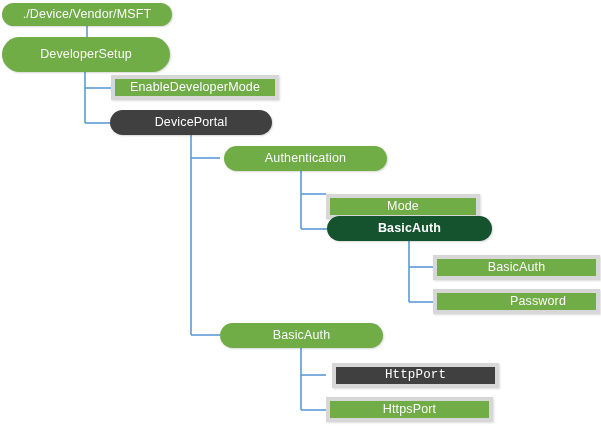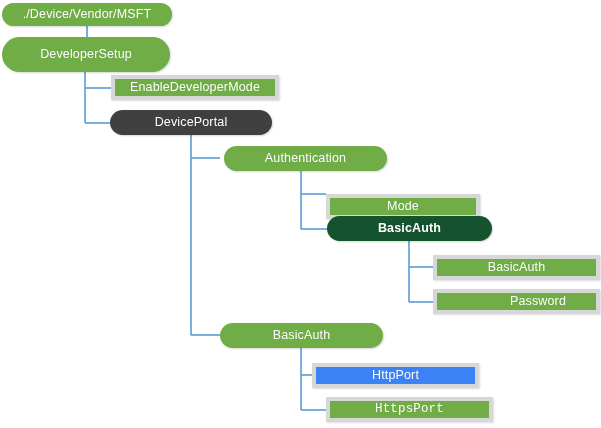--- a/index.html
+++ b/index.html
@@ -99,19 +99,19 @@
     </div>
     <div class="node square" style="left: 433px; top: 255px; width: 167px; height: 25px; background: rgb(112, 173, 71); color: rgb(255, 255, 255); border-color: rgb(215, 215, 215);">
       <span class="node-label">BasicAuth</span>
     </div>
     <div class="node square" style="left: 433px; top: 289px; width: 167px; height: 25px; background: rgb(112, 173, 71); color: rgb(255, 255, 255); border-color: rgb(215, 215, 215); padding-left: 43px;">
       <span class="node-label">Password</span>
     </div>
     <div class="node rounded" style="left: 220px; top: 323px; width: 163px; height: 25px; background: rgb(112, 173, 71); color: rgb(255, 255, 255);">
       <span class="node-label">BasicAuth</span>
     </div>
-    <div class="node square" style="left: 312px; top: 363px; width: 167px; height: 25px; background: #3b82f6; color: rgb(255, 255, 255); border-color: rgb(215, 215, 215);">
+    <div class="node square" style="left: 332px; top: 363px; width: 167px; height: 25px; background: #404040; color: rgb(255, 255, 255); border-color: rgb(215, 215, 215); font-family: Liberation Mono, monospace;">
       <span class="node-label">HttpPort</span>
     </div>
-    <div class="node square" style="left: 326px; top: 397px; width: 167px; height: 25px; background: rgb(112, 173, 71); color: rgb(255, 255, 255); border-color: rgb(215, 215, 215); font-family: Liberation Mono, monospace;">
+    <div class="node square" style="left: 326px; top: 397px; width: 167px; height: 25px; background: rgb(112, 173, 71); color: rgb(255, 255, 255); border-color: rgb(215, 215, 215);">
       <span class="node-label">HttpsPort</span>
     </div>
   </div>
 
 </body></html>

